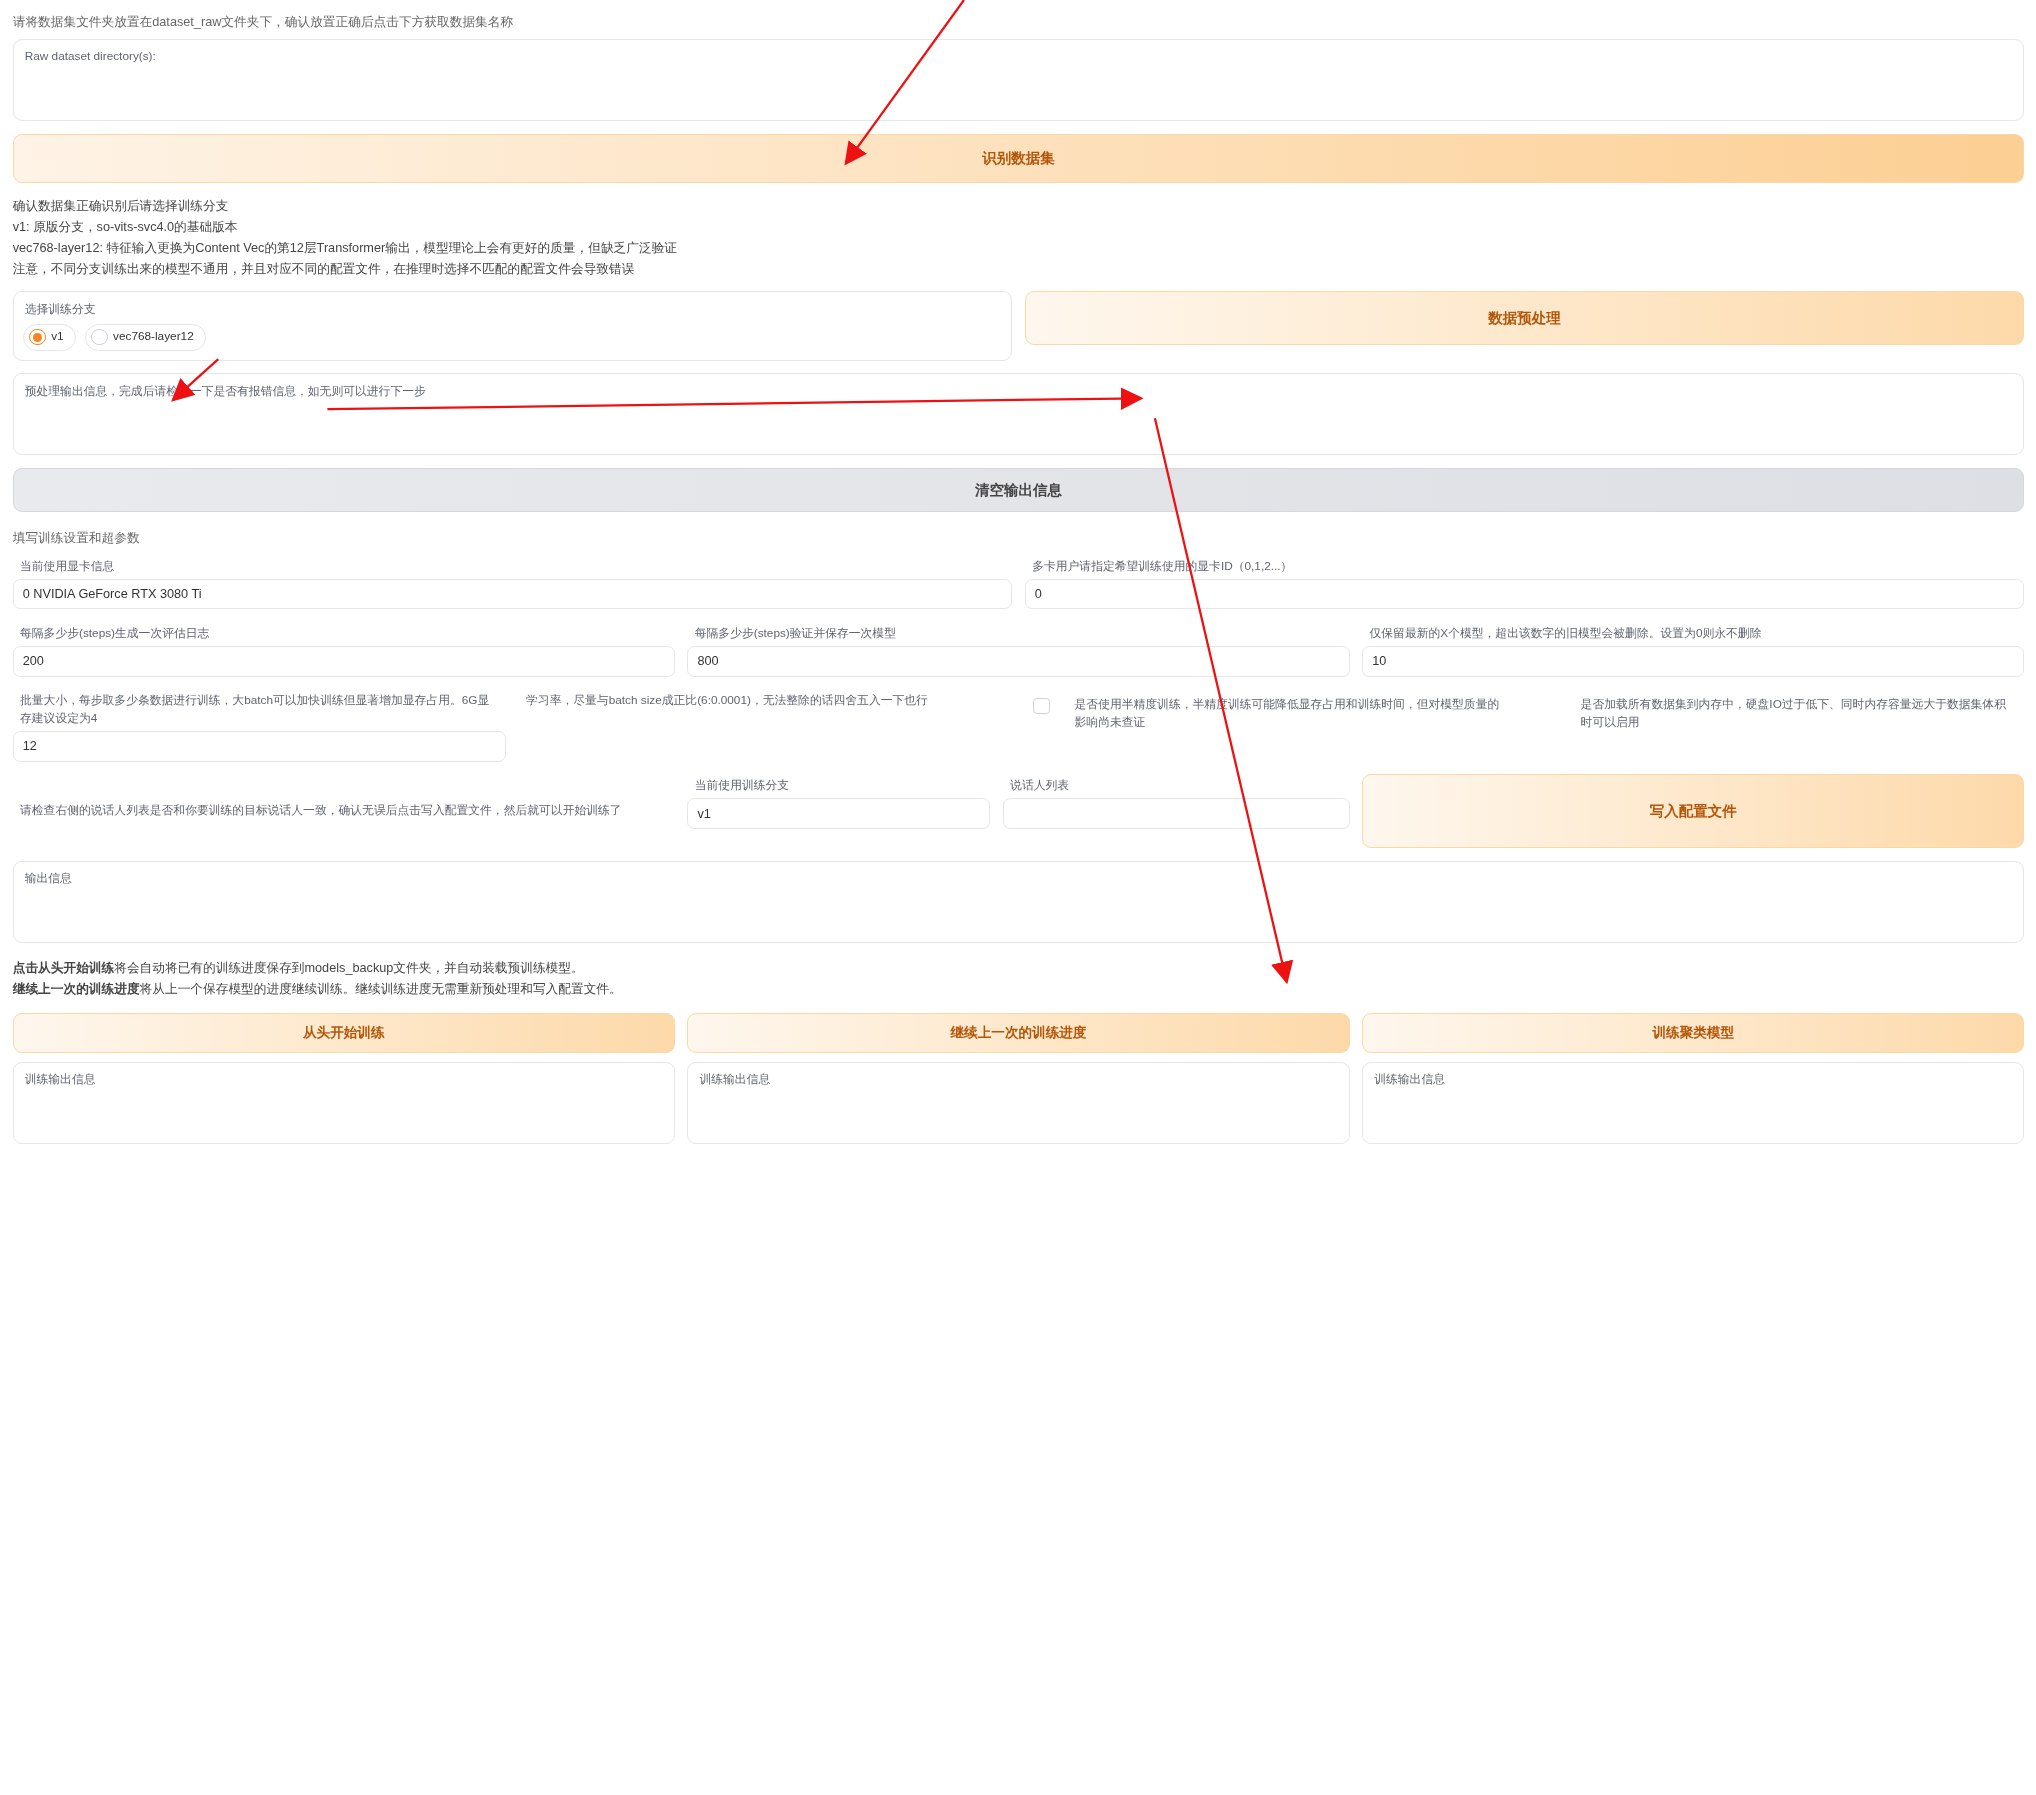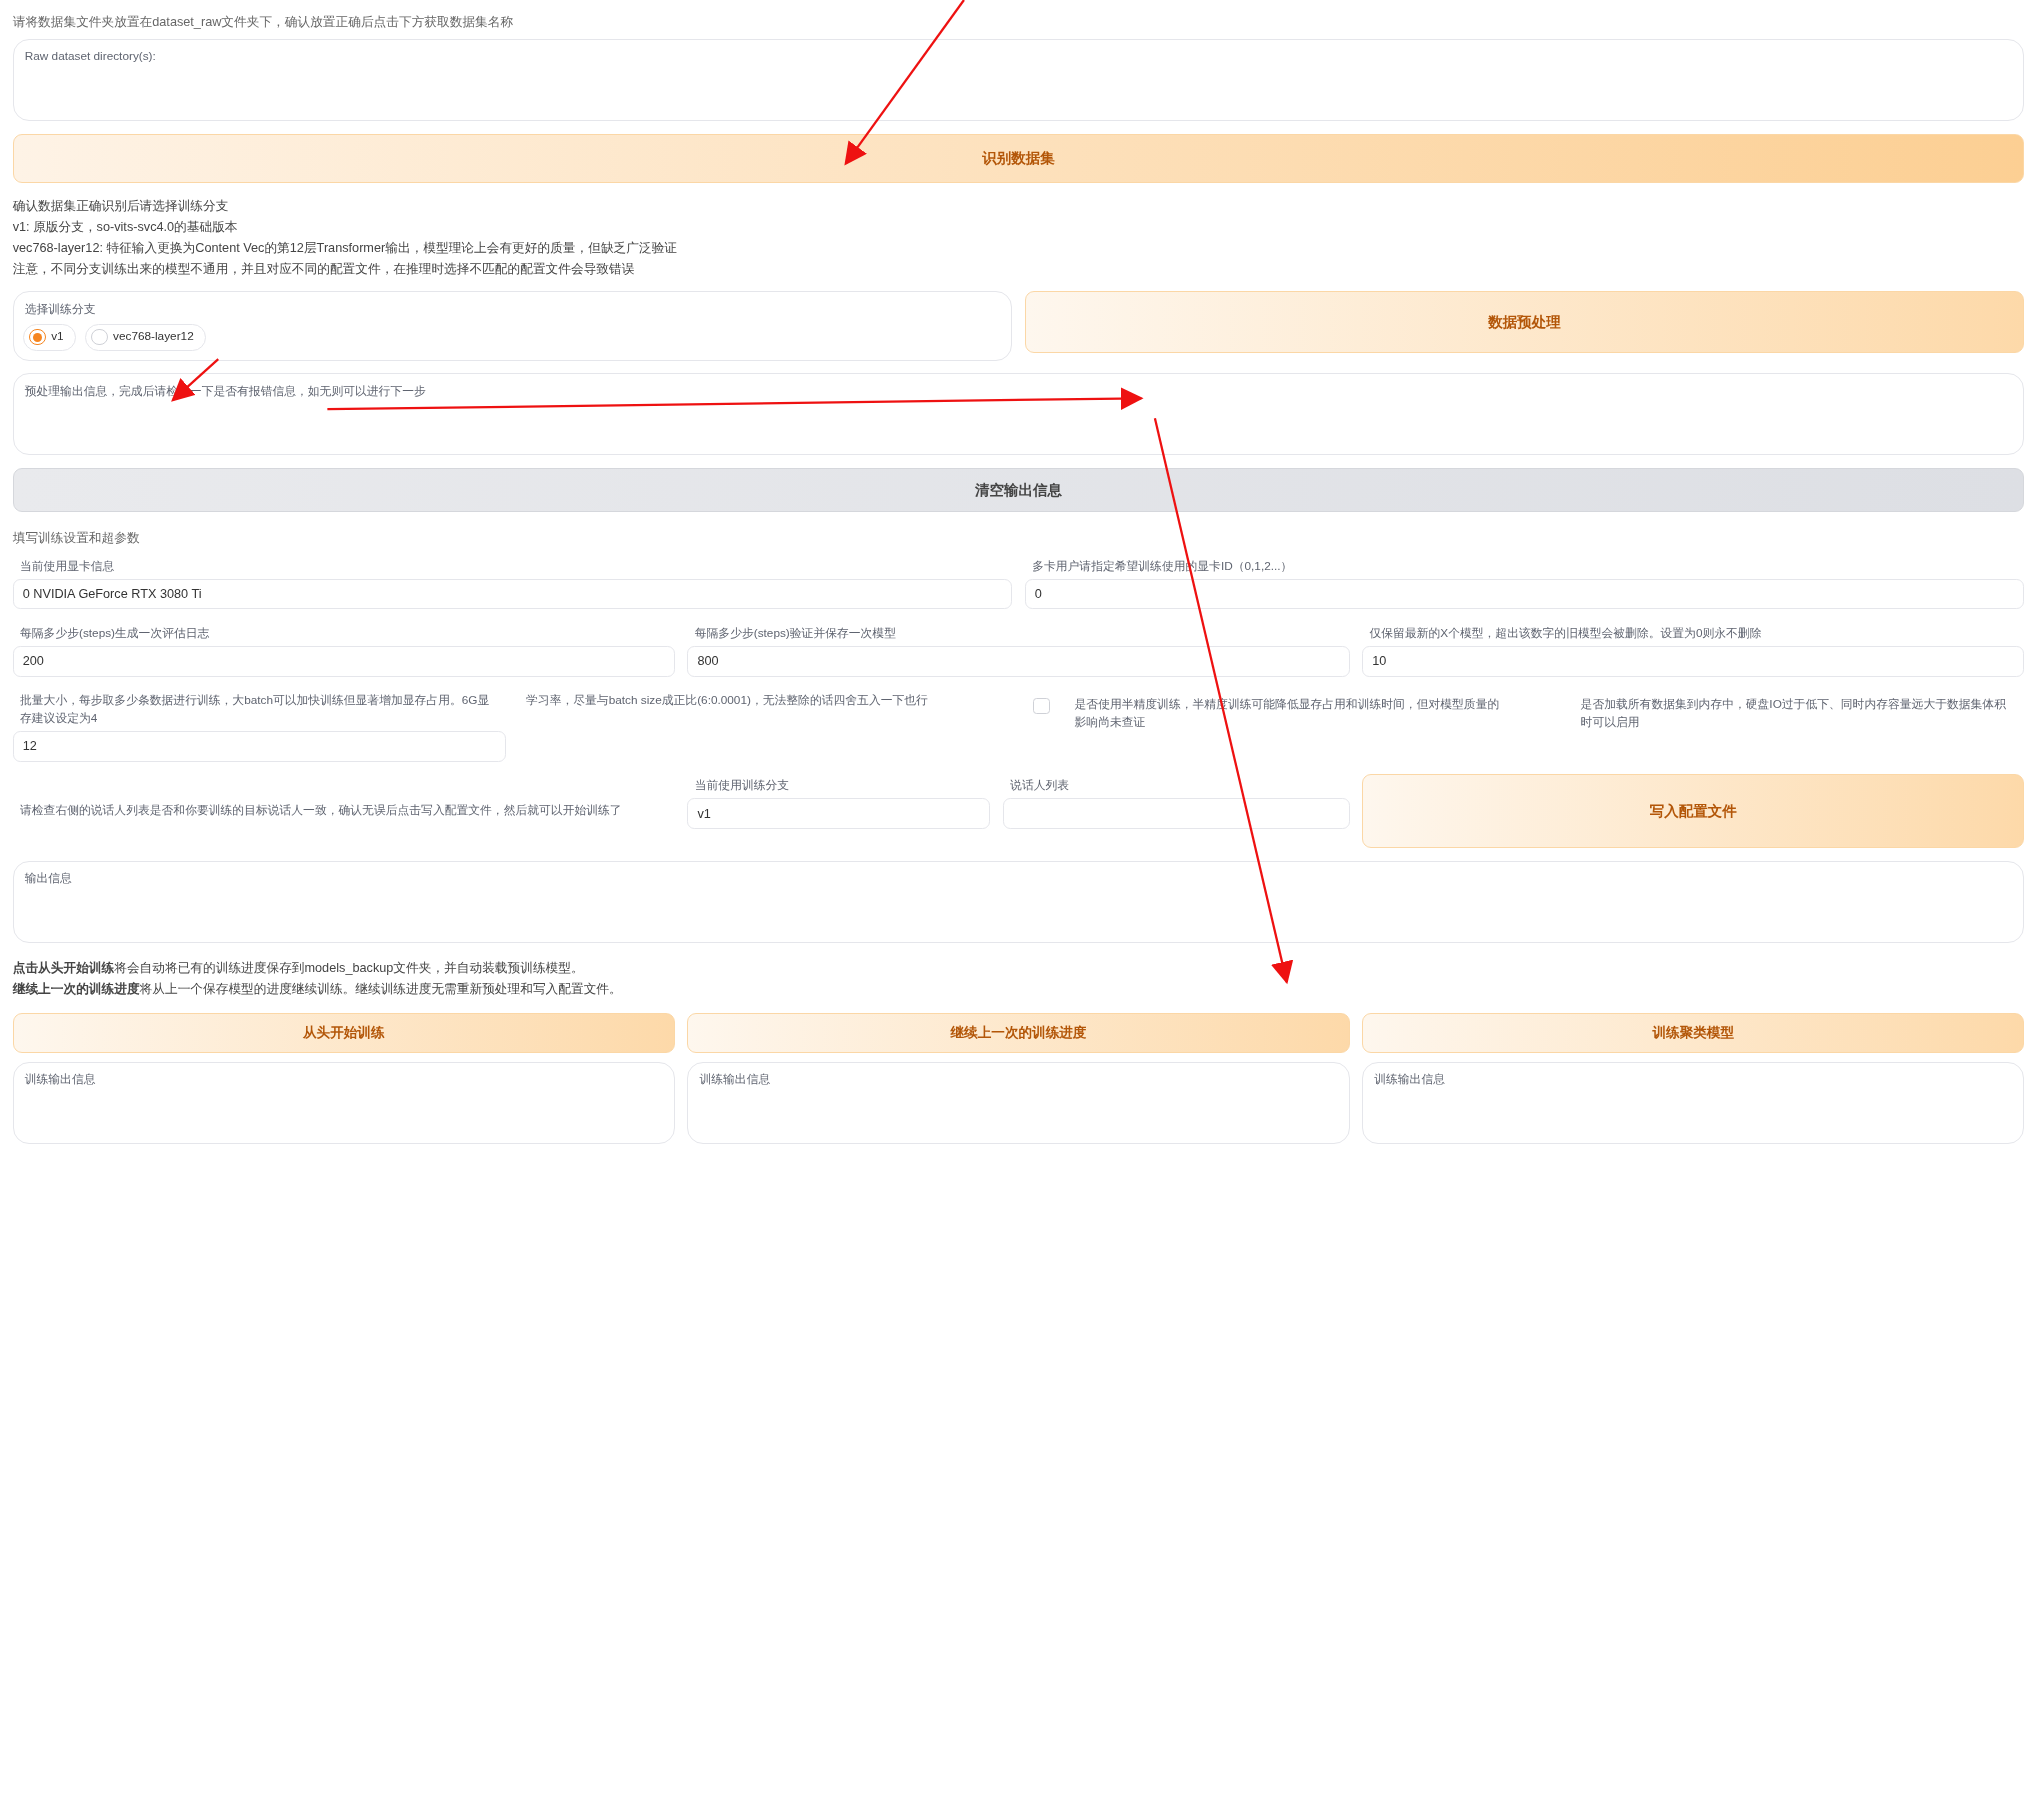--- a/index.html
+++ b/index.html
@@ -1,21 +1,21 @@
 <!DOCTYPE html>
 <html style="font-size:14.5px"><head>
 <meta charset="utf-8">
 <style>
   *{box-sizing:border-box;margin:0;padding:0}
   body{font-family:-apple-system,BlinkMacSystemFont,"Segoe UI","PingFang SC","Microsoft YaHei",sans-serif;font-size:12.7px;color:#333;background:#fff;padding:9px 12.7px;line-height:1.5;position:relative;width:2037px;transform-origin:top left}
   .instr{color:#666;margin:3.6px 0 7.3px}
   .row{display:flex;gap:12.7px;margin-bottom:12.7px}
   .col{flex:1;display:flex;flex-direction:column;gap:3.6px;min-width:0}
   .label{color:#5f6470;font-size:11.8px;padding:2.7px 7.3px 0}
-  .panel{border:0.9px solid #e5e6eb;border-radius:16px;padding:5.5px 5.5px}
+  .panel{border:0.9px solid #e5e6eb;border-radius:9px;padding:5.5px 5.5px}
   .panel .label{padding-left:5.5px}
   .input,.ta{width:100%;border:0.9px solid #e5e6eb;border-radius:7.3px;padding:7.3px 9px;font-size:12.7px;color:#333;background:#fff;font-family:inherit}
   .ta{min-height:40px;resize:none}
   .btn{display:flex;align-items:center;justify-content:center;height:49px;border-radius:9px;border:0.9px solid #fbd7a6;background:linear-gradient(90deg,#fef3e6,#fccf93);color:#b35608;font-weight:700;font-size:14.5px;cursor:pointer;width:100%}
   .btn.light{background:linear-gradient(90deg,#fef7ee,#fdd9a9)}
   .btn.gray{background:linear-gradient(90deg,#e9eaed,#dddfe4);border-color:#d5d7dc;color:#444;font-weight:700}
   .radios{display:flex;gap:9px;margin-top:5.5px;padding:0 3.6px 3.6px}
   .radio{display:flex;align-items:center;gap:5.5px;border:0.9px solid #e5e6eb;border-radius:16.4px;padding:3.6px 11px 3.6px 5.5px;cursor:pointer;font-size:11.8px}
   .ro{width:16.4px;height:16.4px;border-radius:50%;border:1.8px solid #cfd1d7;position:relative}
   .radio.sel .ro{border-color:#f6851f}
@@ -55,21 +55,21 @@
             <span>v1</span>
           </div>
         <div class="radio">
             <span class="ro"></span>
             <span>vec768-layer12</span>
           </div>
       </div>
     </div>
   </div>
   <div class="col">
-    <button class="btn light" style="height:62px">数据预处理</button>
+    <button class="btn light" style="height:54px">数据预处理</button>
   </div>
 </div>
 
 <div class="panel" style="margin-bottom:12.7px">
   <div class="label">预处理输出信息，完成后请检查一下是否有报错信息，如无则可以进行下一步</div>
   <textarea class="ta" style="border: none; min-height: 31px;"></textarea>
 </div>
 
 <button class="btn gray" style="margin-bottom:16.4px;height:44px">清空输出信息</button>
 

